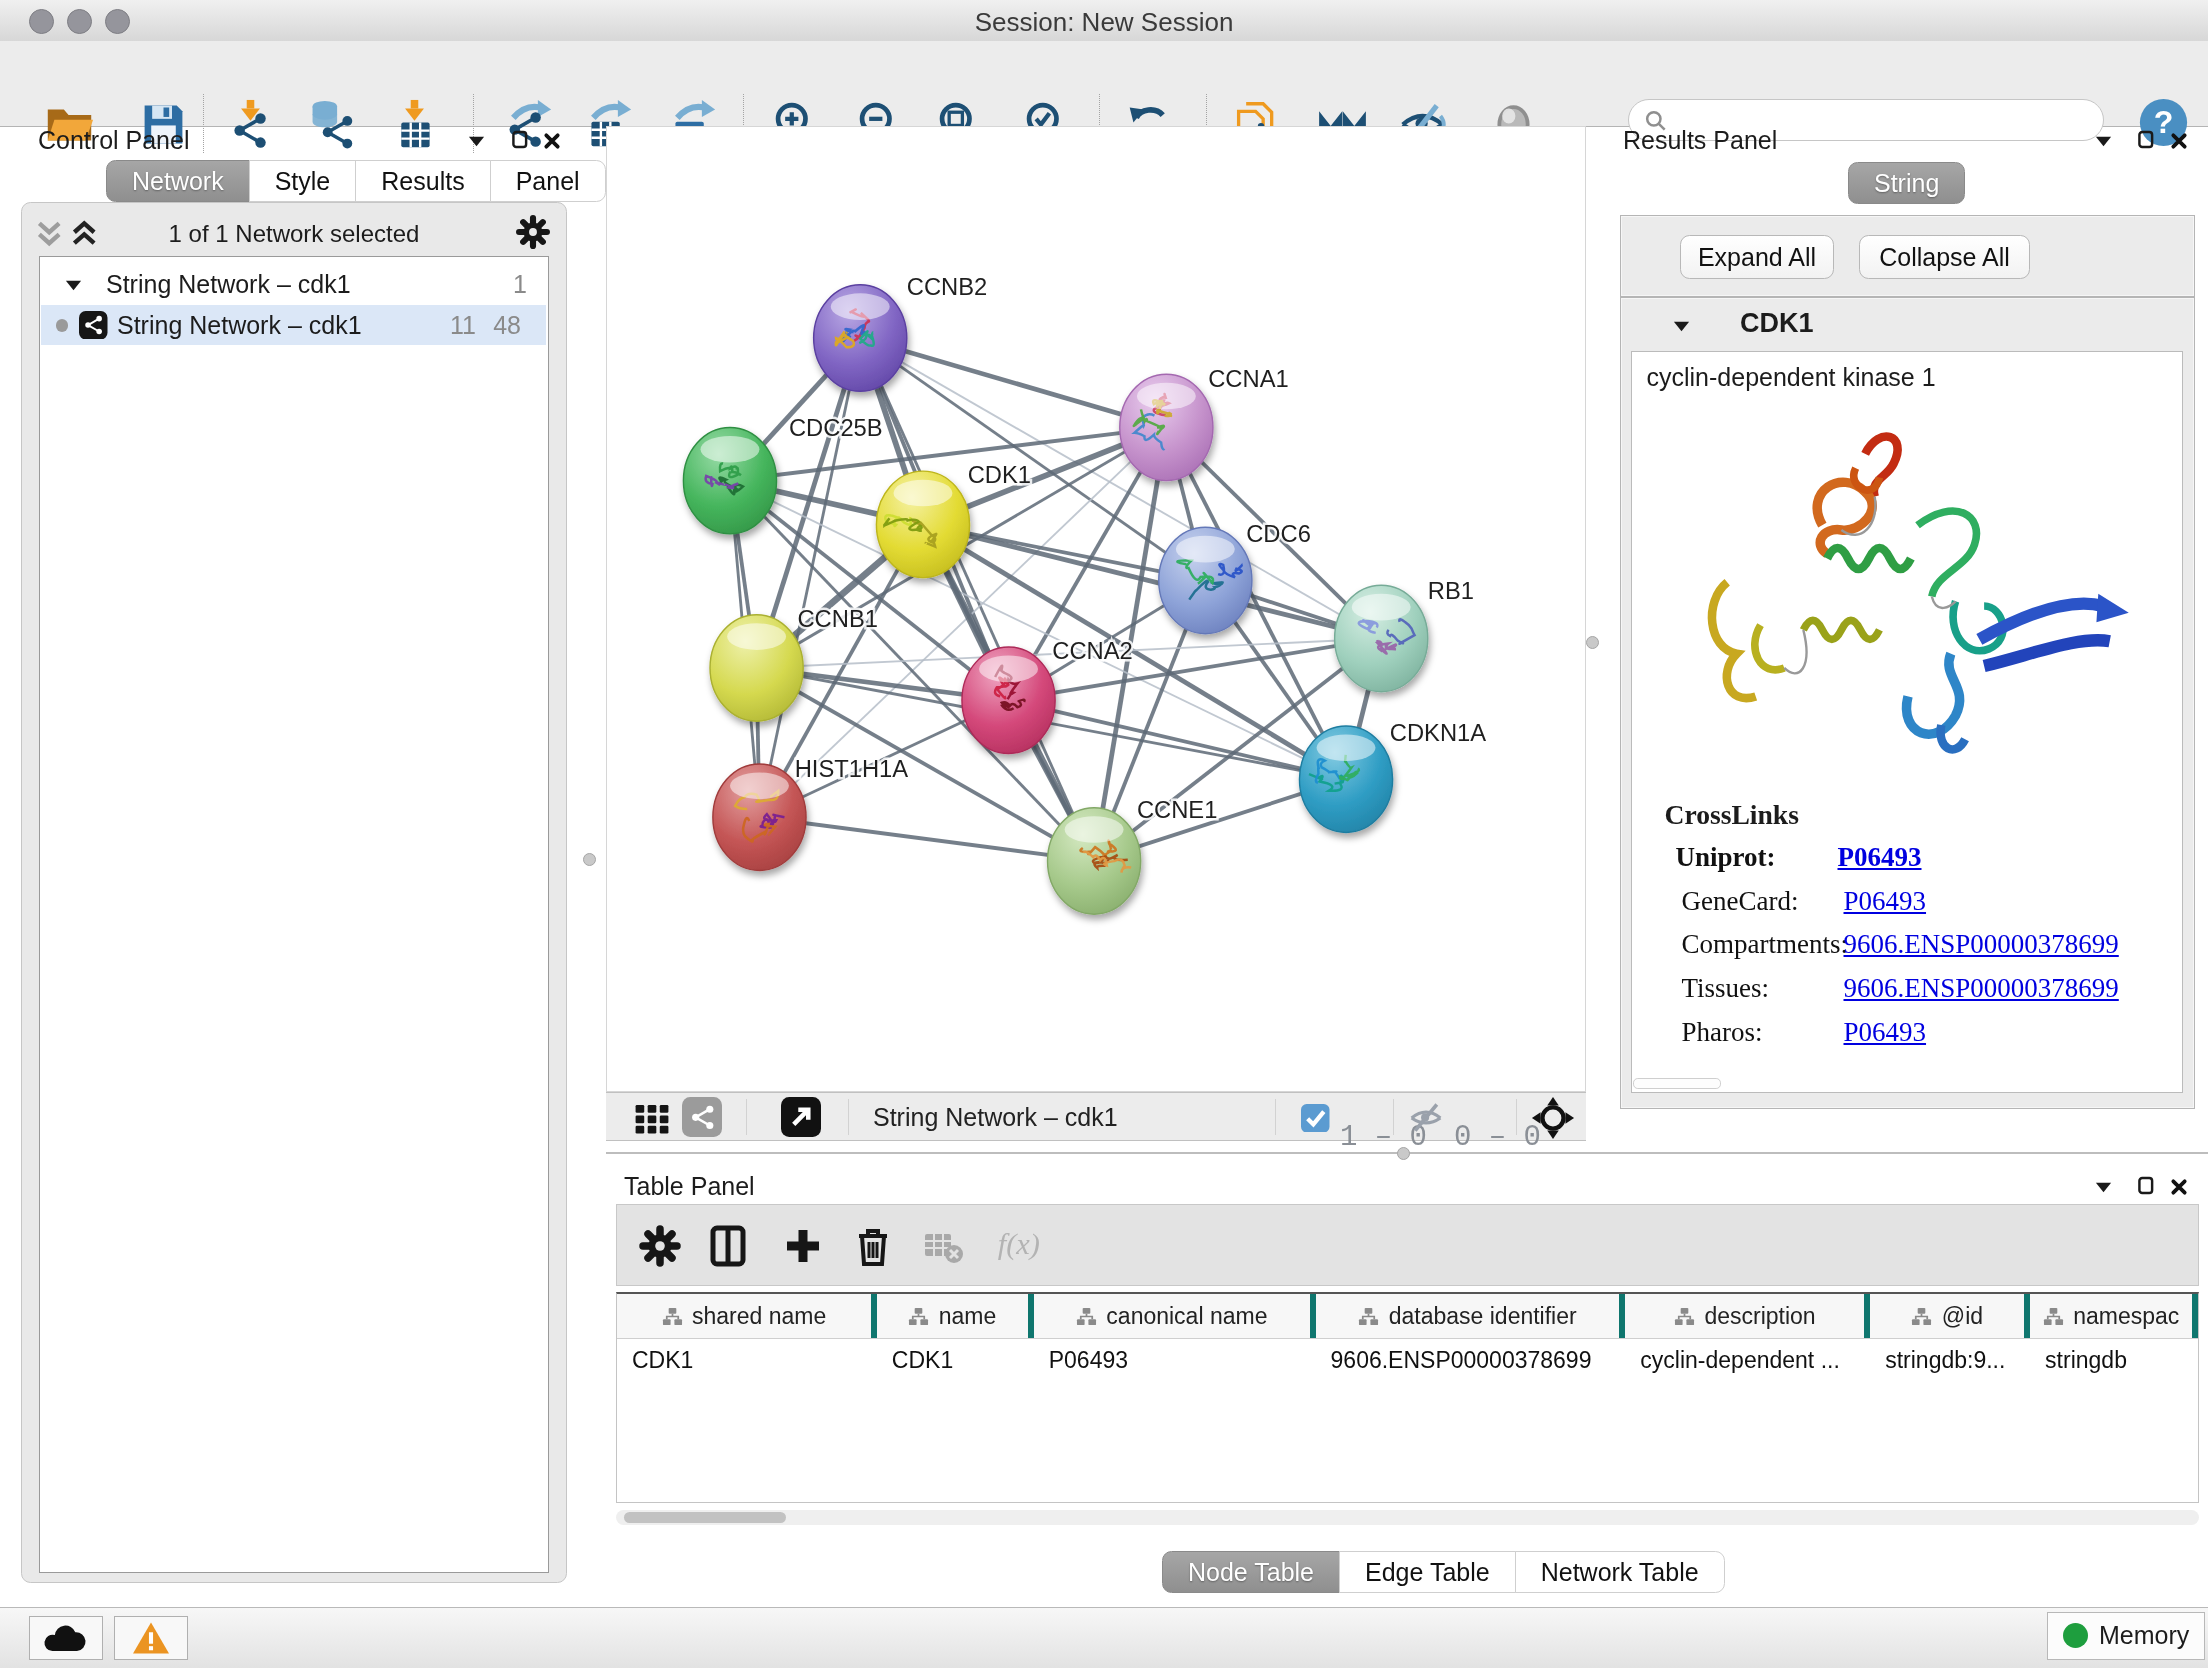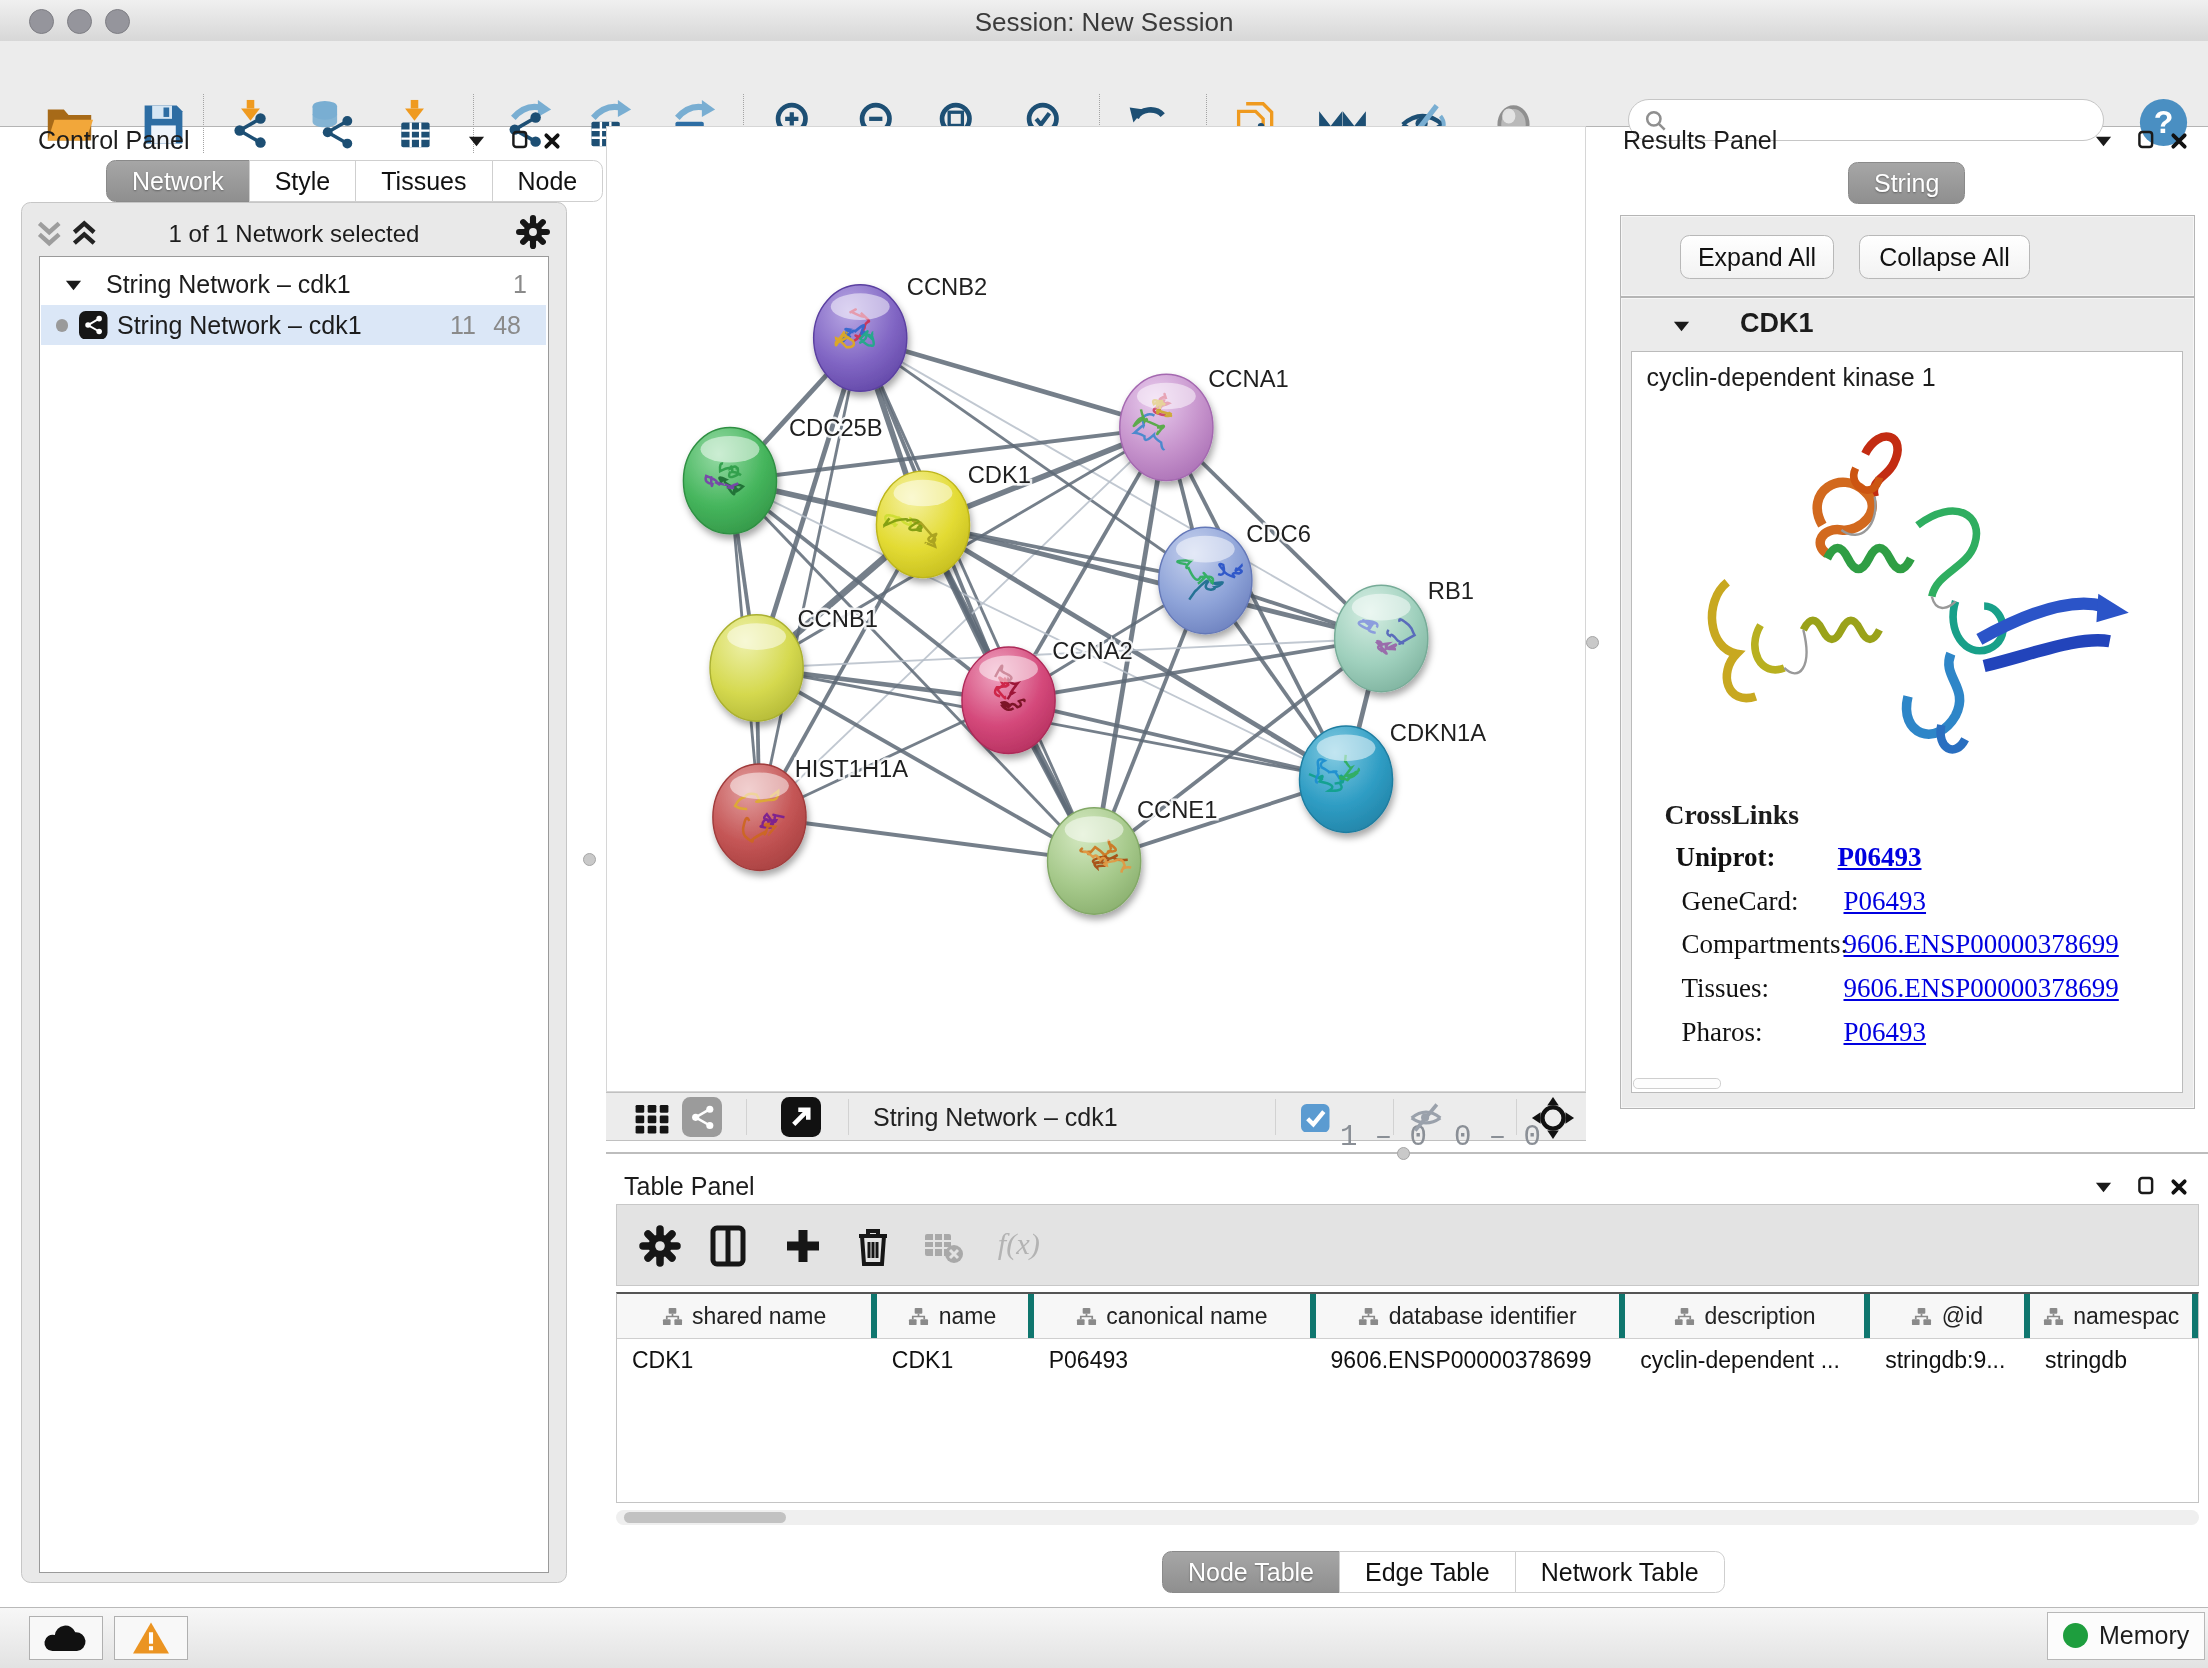--- a/index.html
+++ b/index.html
@@ -291,22 +291,22 @@
     </div>
   <div class="pctl" style="left:538px;top:127px">
       <svg width="18" height="18" viewBox="0 0 19 19">
         <path d="M3.5 3.5l12 12M15.5 3.5l-12 12" stroke="#111" stroke-width="4" stroke-linecap="round"></path>
       </svg>
     </div>
 
   <div class="abs" id="cp-tabs" style="left:70px;top:160px;display:flex">
       <div class="seg first sel">Network</div>
       <div class="seg">Style</div>
-      <div class="seg">Tissues</div>
-      <div class="seg last">Node</div>
+      <div class="seg">Results</div>
+      <div class="seg last">Panel</div>
     </div>
 
   <div class="abs cpbox">
     <div class="abs" style="left:13.3px;top:15px;width:28.5px;height:28.5px">
         <svg viewBox="0 0 26 30">
           <g fill="none" stroke="#9d9d9d" stroke-width="4">
             <path d="M4 5l9 8 9-8"></path>
             <path d="M4 15l9 8 9-8"></path>
           </g>
         </svg>

